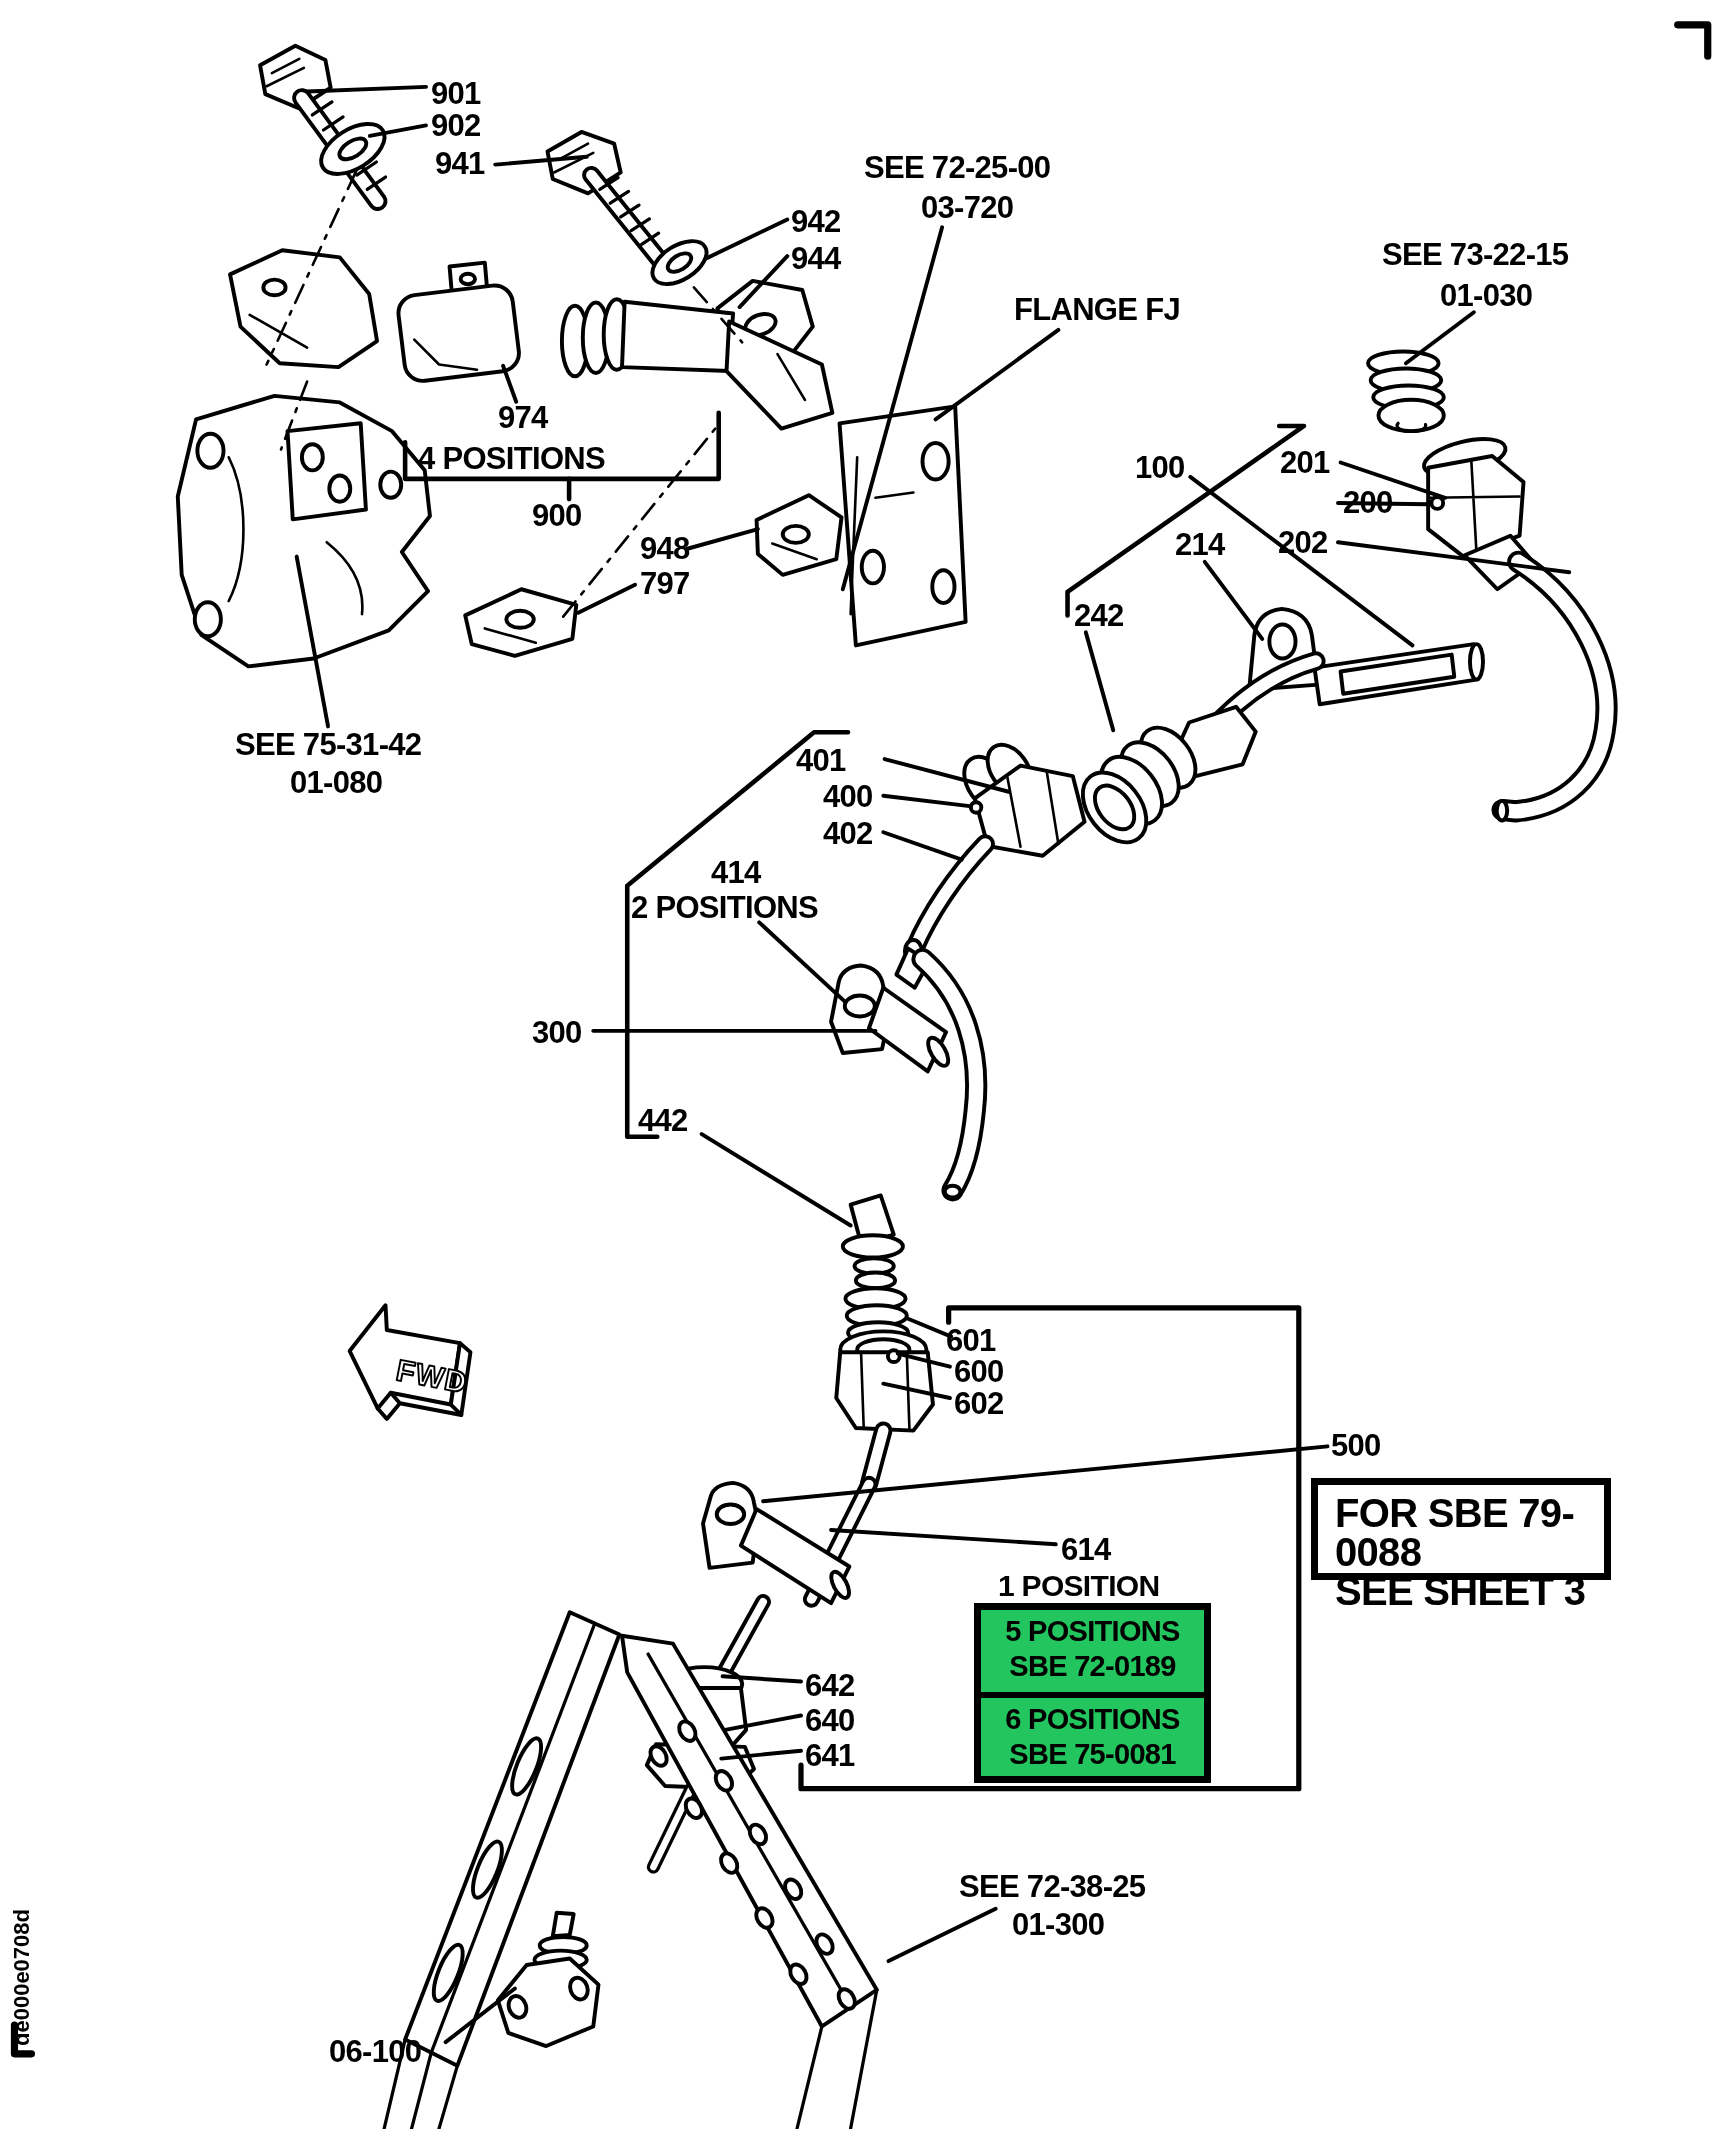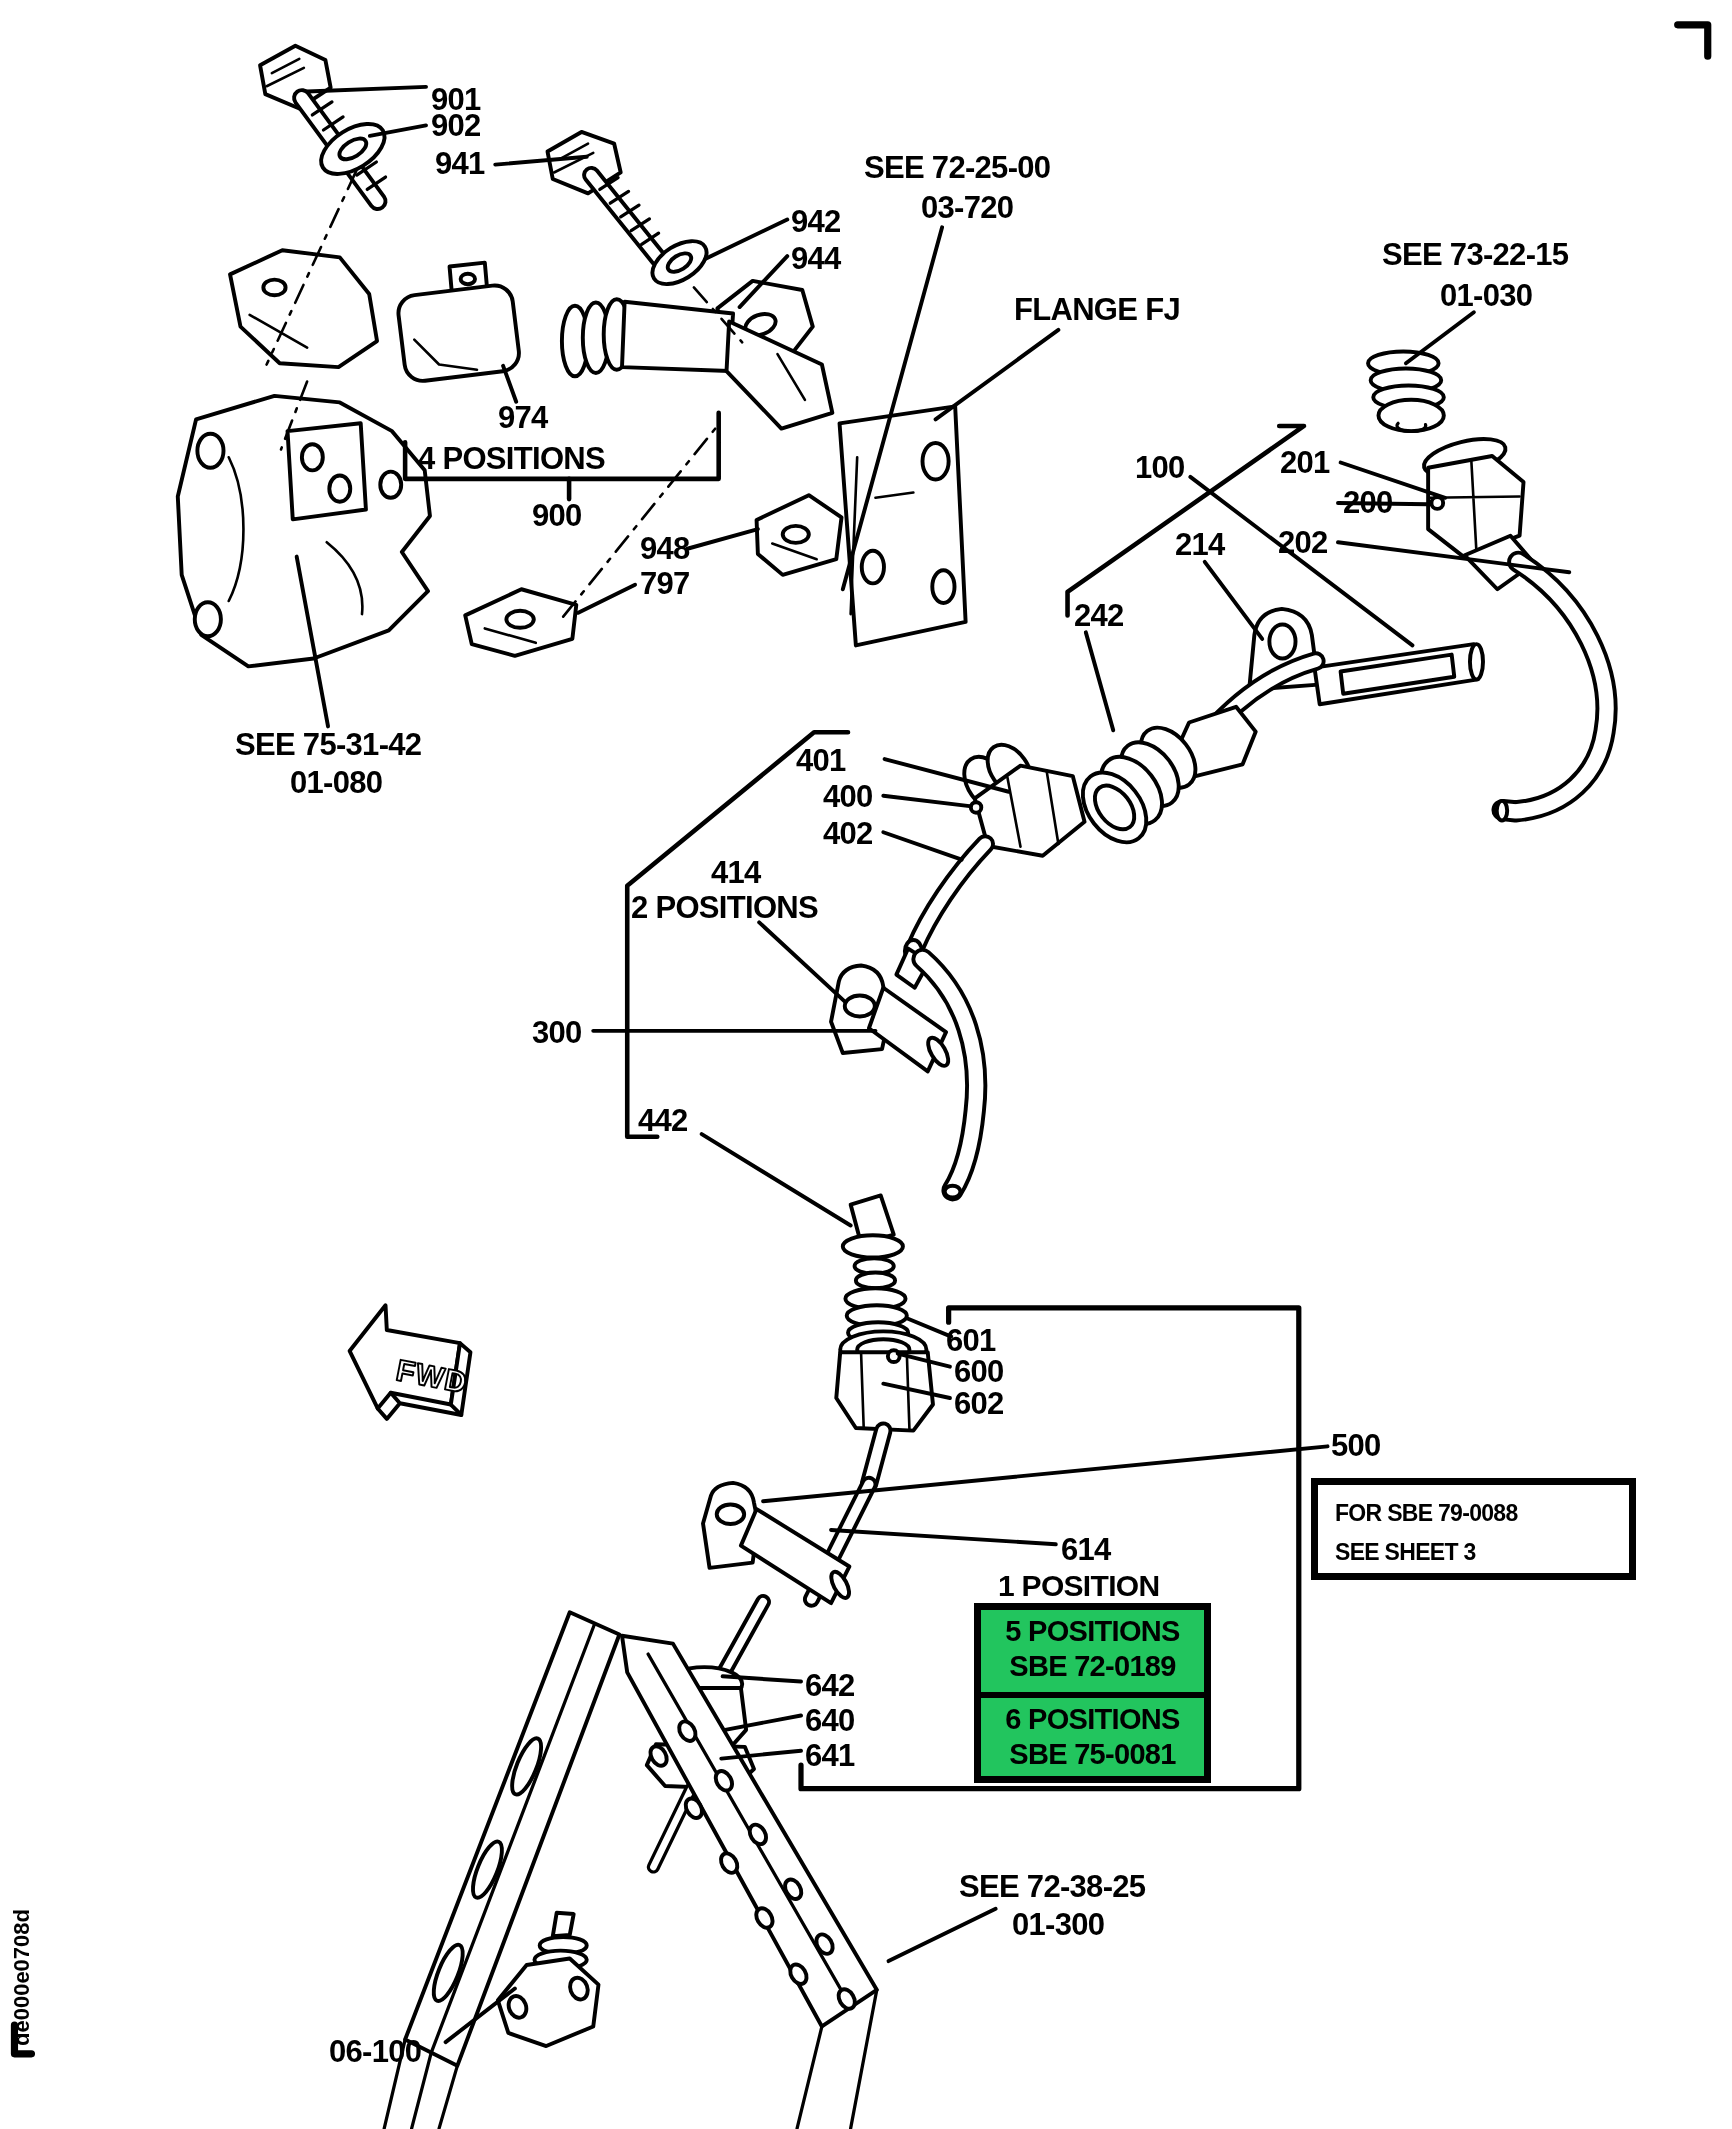--- a/index.html
+++ b/index.html
@@ -11,23 +11,23 @@
   .lbl{
     position:absolute;font-weight:bold;font-size:31px;line-height:1.0;
     letter-spacing:-0.7px;white-space:nowrap;color:#000;
   }
   .lbl.mid{font-size:30px;}
   .vertcode{
     position:absolute;left:9.1px;top:2046px;font-weight:bold;font-size:22px;
     transform:rotate(-90deg);transform-origin:0 0;white-space:nowrap;letter-spacing:0px;
   }
   .notebox{
-    position:absolute;left:1311px;top:1478px;width:325px;height:102px;
+    position:absolute;left:1311px;top:1478px;width:300px;height:102px;
     border:7.8px solid #000;box-sizing:border-box;background:#fff;
-    padding:9.1px 0 0 17px;font-weight:bold;font-size:23px;line-height:39px;letter-spacing:-0.7px;
+    padding:9.1px 0 0 17px;font-weight:bold;font-size:40px;line-height:39px;letter-spacing:-0.7px;
   }
   .posbox{
     position:absolute;left:974px;top:1603px;width:237px;height:180px;
     border:7.8px solid #000;box-sizing:border-box;background:#22c55e;text-align:center;
   }
   .posbox .cell{height:78px;padding-top:3.9px;font-weight:bold;font-size:29px;line-height:35px;letter-spacing:-0.7px;}
   .posbox .cell.second{border-top:6.5px solid #000;height:82px;}
   line,path,ellipse,rect,circle{shape-rendering:geometricPrecision;}
 </style>
 </head>
@@ -309,21 +309,21 @@
       <path d="M598,2132 L612,2148 L706,2166 M578,2156 L592,2172 L612,2148" fill="none"></path>
       <text transform="translate(604,2112) rotate(11)" font-family="Liberation Sans, sans-serif" font-size="46" font-weight="bold" fill="#fff" stroke="#000" stroke-width="3" letter-spacing="2">FWD</text>
     </g>
 
     <g>
       <circle cx="1494" cy="1236" r="8"></circle>
     </g>
   </g>
 </svg>
 
-<div class="lbl" style="left:431px;top:84px">901</div>
+<div class="lbl" style="left:431px;top:78px">901</div>
 <div class="lbl" style="left:431px;top:110px">902</div>
 <div class="lbl" style="left:435px;top:148px">941</div>
 <div class="lbl" style="left:791px;top:206px">942</div>
 <div class="lbl" style="left:791px;top:243px">944</div>
 
 <div class="lbl" style="left:864px;top:152px">SEE 72-25-00</div>
 <div class="lbl" style="left:921px;top:192px">03-720</div>
 
 <div class="lbl" style="left:1382px;top:239px">SEE 73-22-15</div>
 <div class="lbl" style="left:1440px;top:280px">01-030</div>

